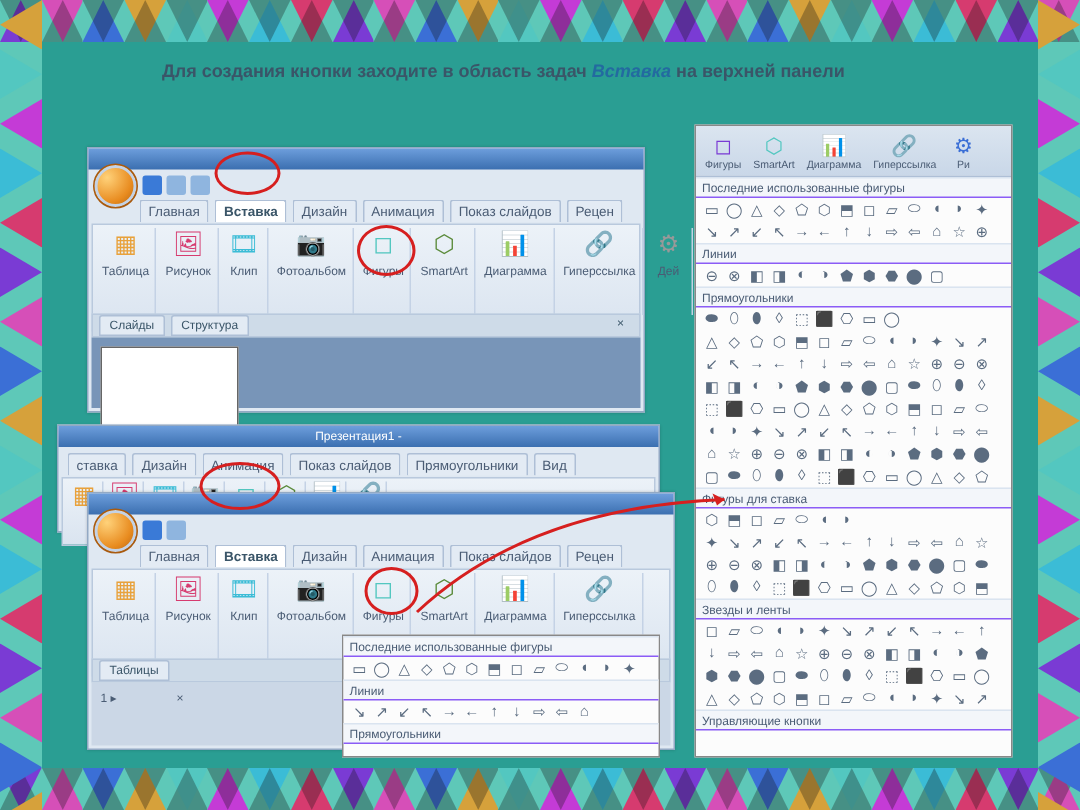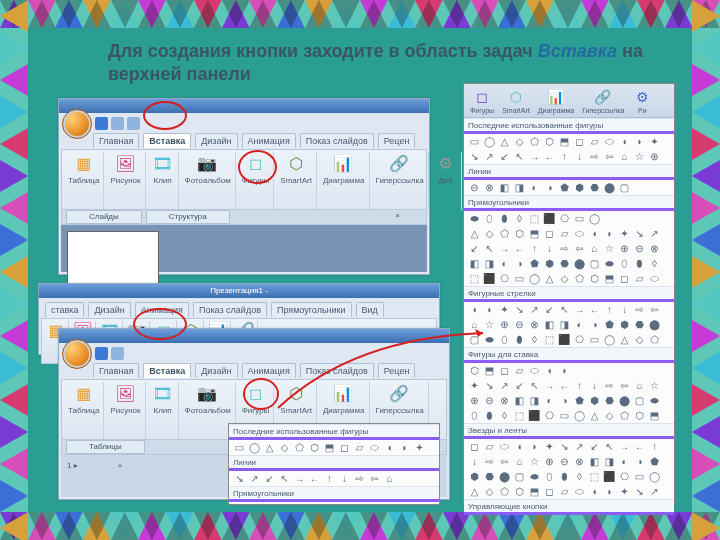--- a/index.html
+++ b/index.html
@@ -3,46 +3,46 @@
 <meta charset="utf-8">
 <style>
   body{margin:0;width:720px;height:540px;overflow:hidden;font-family:Tahoma,Arial,sans-serif;background:#5ec8b8}
   .frame{width:720px;height:540px;position:relative}
   
   .tri-row{position:absolute;left:0;right:0;display:flex;height:28px}
   .tri-row.bottom{bottom:0}
   .tri-col{position:absolute;top:0;bottom:0;width:28px;display:flex;flex-direction:column}
   .tri-col.right{right:0}
   .inner{position:absolute;left:28px;top:28px;right:28px;bottom:28px;background:#2a9e93}
-  .title{position:absolute;left:80px;top:12px;font-size:18px;font-weight:bold;color:#3a5568;line-height:1.3}
+  .title{position:absolute;left:80px;top:12px;font-size:12px;font-weight:bold;color:#3a5568;line-height:1.3}
   .title .em{color:#236aa0;font-style:italic}
   
   .pane{position:absolute;background:#dfe8f2;border:1px solid #93a9c4;font-size:9px;color:#3a5568;box-shadow:0 0 2px rgba(0,0,0,.2)}
   .titlebar{background:linear-gradient(#6d9edc,#3b6fb0);height:14px;color:#fff;font-size:8px;line-height:14px;padding:0 4px;display:flex;justify-content:space-between;align-items:center}
   .orb{width:28px;height:28px;border-radius:50%;background:radial-gradient(circle at 30% 30%,#ffd27a,#e88b1f 60%,#a85a0f);position:absolute;left:3px;top:10px;border:1px solid #a85a0f;box-shadow:0 0 0 2px #c4d2e5 inset}
   .qat{position:absolute;left:36px;top:16px;height:16px;display:flex;gap:3px;align-items:center}
   .qat span{width:13px;height:13px;border-radius:2px;display:inline-block}
   .tabs{position:absolute;left:34px;top:34px;display:flex;gap:4px;font-size:9px}
   .tab{padding:2px 5px;background:#e3ebf4;border:1px solid #aebfd6;border-bottom:none;border-radius:2px 2px 0 0;color:#4a5c74}
   .tab.active{background:#fff;color:#3a5568;font-weight:bold}
   .ribbon{position:absolute;left:2px;right:2px;top:50px;height:58px;background:linear-gradient(#ecf2f8,#dae4f0);border:1px solid #b9c9dd;display:flex;align-items:center;padding:2px 2px 10px 2px;gap:2px}
   .ribgrp{display:flex;flex-direction:column;align-items:center;gap:0;border-right:1px solid #c4d2e5;padding:0 4px;height:100%}
   .ribgrp .ico{width:22px;height:22px;border:0;display:flex;align-items:center;justify-content:center;font-size:16px;border-radius:2px}
   .ribgrp .lbl{font-size:8px;color:#4a5c74;white-space:nowrap;margin-top:2px}
   .grplabel{position:absolute;bottom:1px;font-size:8px;color:#5a6c84;text-align:center}
   .ribbottom{position:absolute;left:2px;right:2px;top:110px;height:14px;background:#cedbe8;border:1px solid #b9c9dd;display:flex;gap:4px;padding:0 4px;font-size:8px}
-  .ribbottom span{background:#e3ebf4;border:1px solid #aebfd6;padding:1px 22px;border-radius:2px 2px 0 0}
+  .ribbottom span{background:#e3ebf4;border:1px solid #aebfd6;padding:1px 6px;border-radius:2px 2px 0 0}
   .slidearea{position:absolute;left:2px;right:2px;top:126px;bottom:2px;background:#7895b8;display:flex}
   .thumb{width:90px;height:60px;background:#fff;border:1px solid #666;margin:6px}
   
   .gallery{position:absolute;background:#fcfcfc;border:1px solid #888;font-size:8px;color:#4a5c74}
   .galtop{background:linear-gradient(#dbe5f0,#c9d7e8);border-bottom:1px solid #aebfd6;display:flex;padding:2px}
   .galbtn{display:flex;flex-direction:column;align-items:center;padding:1px 4px}
   .galbtn .gico{width:20px;height:20px;display:flex;align-items:center;justify-content:center;font-size:14px}
-  .galsec{padding:2px 4px 1px;background:#f3f6fa;border-top:1px solid #dae4f0;border-bottom:3px solid #8b5cf6;font-size:8px;color:#4a5c74}
+  .galsec{padding:2px 4px 1px;background:#f3f6fa;border-top:1px solid #dae4f0;border-bottom:1px solid #8b5cf6;font-size:8px;color:#4a5c74}
   .galrow{padding:1px 4px;display:flex;flex-wrap:wrap;gap:2px}
   .sh{width:13px;height:13px;border:0;display:flex;align-items:center;justify-content:center;font-size:10px;color:#5b6c80}
   
   .redcirc{position:absolute;border:2px solid #d61f1f;border-radius:50%;pointer-events:none}
   svg.arrow{position:absolute;pointer-events:none}
 </style>
 </head>
 <body>
 
 <div class="frame">
@@ -706,21 +706,20 @@
             <span class="sh">◯</span>
             <span class="sh">△</span>
             <span class="sh">◇</span>
             <span class="sh">⬠</span>
             <span class="sh">⬡</span>
             <span class="sh">⬒</span>
             <span class="sh">◻</span>
             <span class="sh">▱</span>
             <span class="sh">⬭</span>
           </div>
-          <div class="galsec">Фигурные стрелки</div>
           <div class="galrow">
             <span class="sh">◖</span>
             <span class="sh">◗</span>
             <span class="sh">✦</span>
             <span class="sh">↘</span>
             <span class="sh">↗</span>
             <span class="sh">↙</span>
             <span class="sh">↖</span>
             <span class="sh">→</span>
             <span class="sh">←</span>

